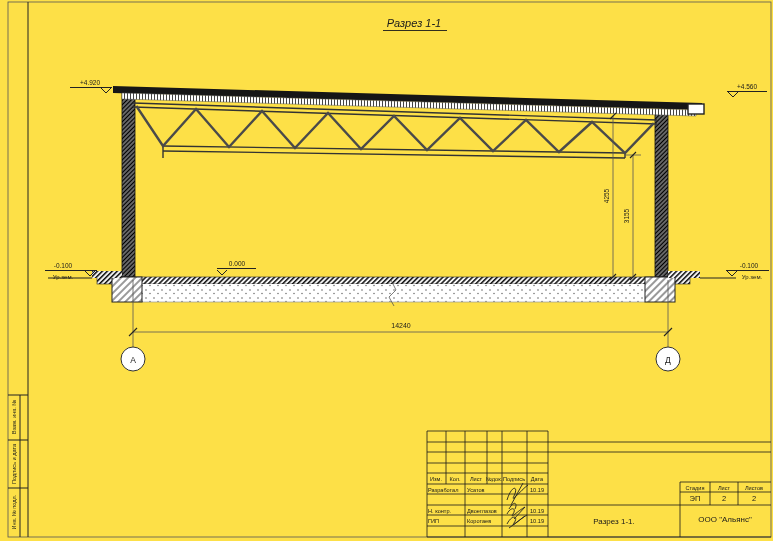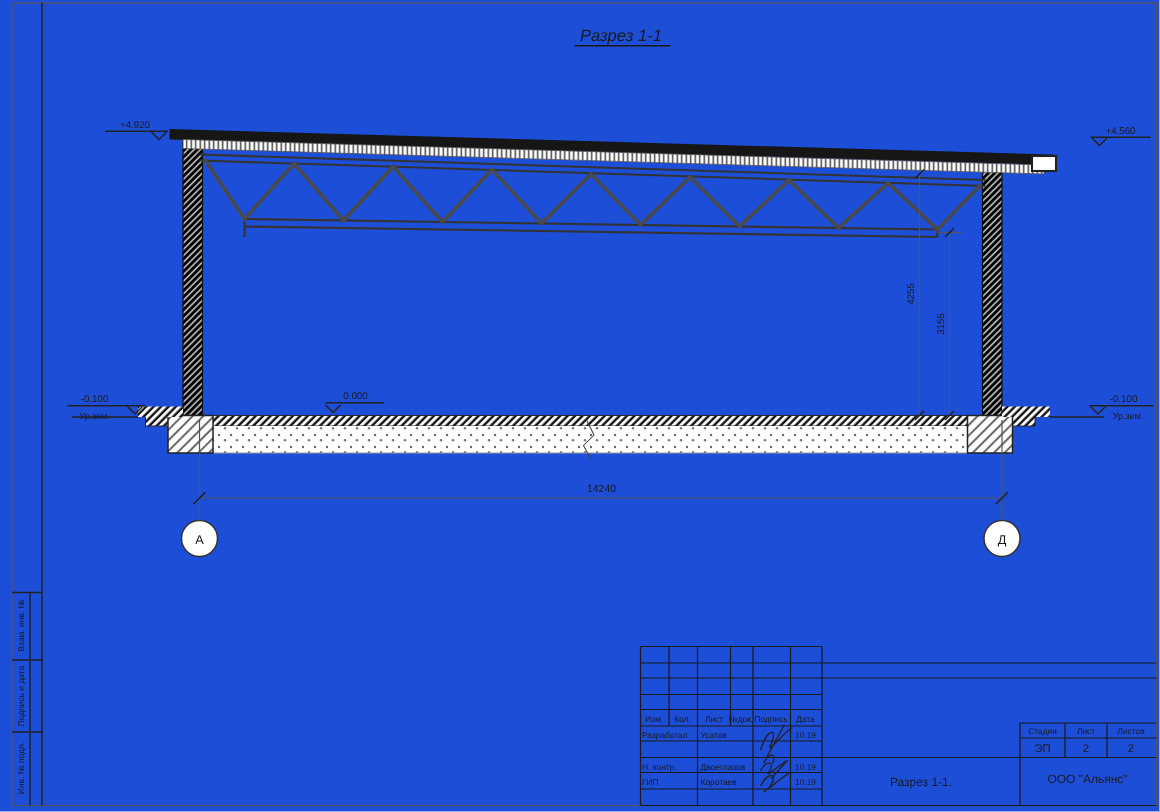--- a/index.html
+++ b/index.html
@@ -1,16 +1,16 @@
 <!DOCTYPE html>
 <html><head>
 <meta charset="utf-8">
 <style>
   html,body{margin:0;padding:0;background:#fff;}
-  #sheet{position:relative;width:773px;height:541px;background:#1d4ed8;overflow:hidden;
+  #sheet{position:relative;width:773px;height:541px;background:#fde047;overflow:hidden;
          font-family:"Liberation Sans", sans-serif;}
   svg{position:absolute;left:0;top:0;}
   text{fill:#1a1a1a;font-family:"Liberation Sans", sans-serif;}
   .thin{stroke:#444;stroke-width:0.7;fill:none;}
   .med{stroke:#222;stroke-width:1;fill:none;}
   .dim{stroke:#555;stroke-width:0.8;fill:none;}
   .tick{stroke:#222;stroke-width:1.1;}
   .tb{stroke:#1a1a1a;stroke-width:0.8;}
   .chord{stroke:#333;stroke-width:1.4;fill:none;}
   .diag{stroke:#4a4a4a;stroke-width:2.4;fill:none;stroke-linecap:square;}

